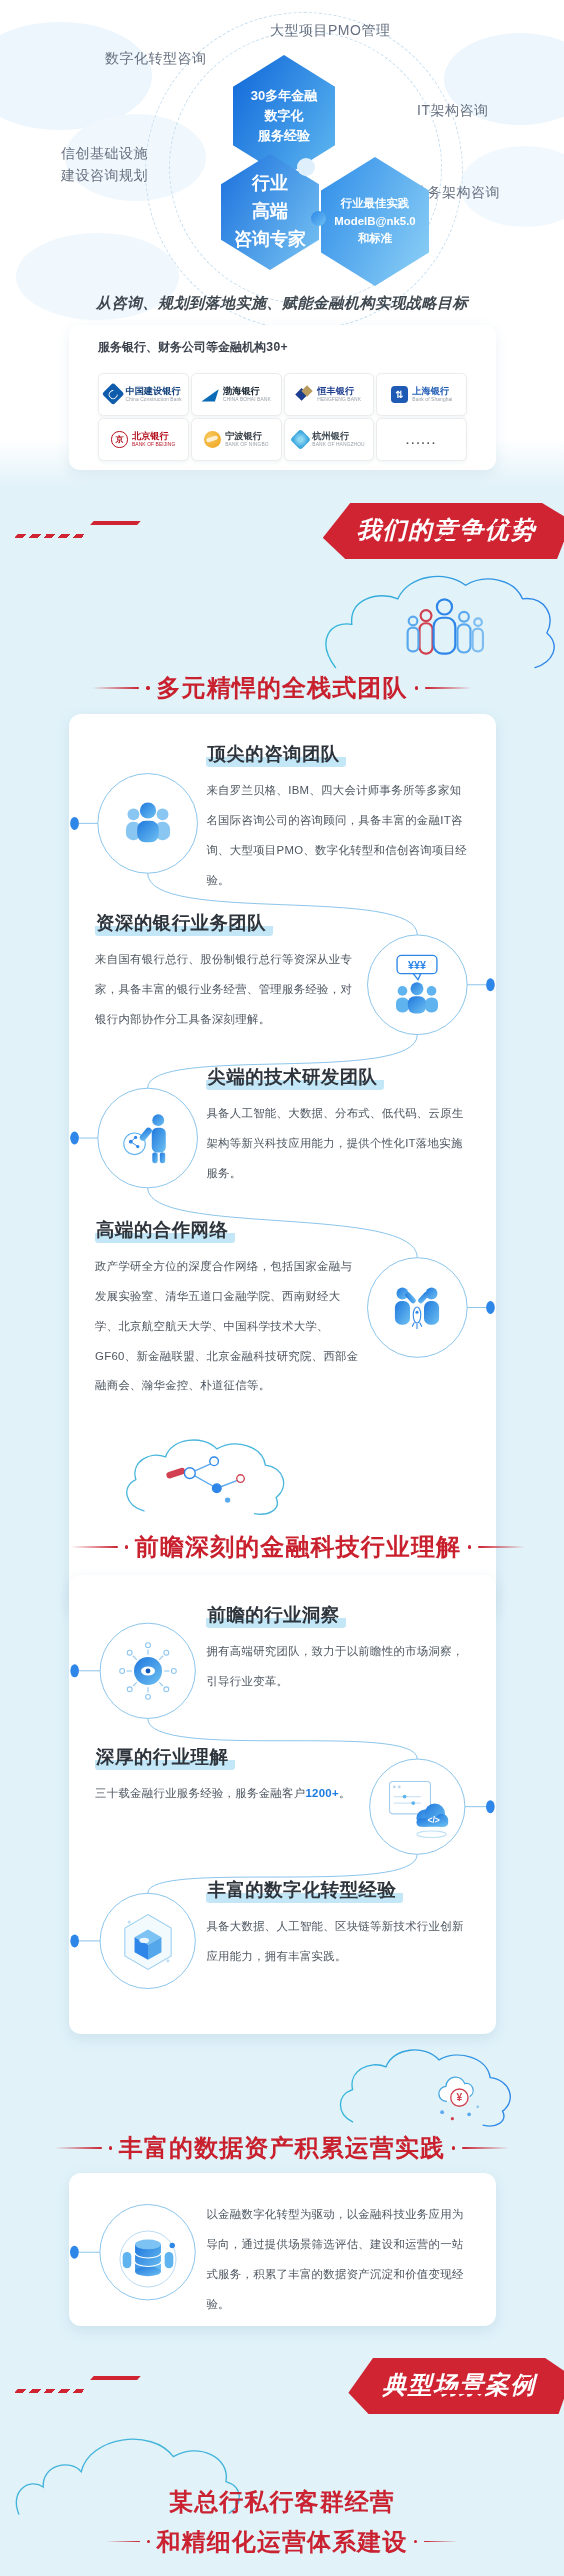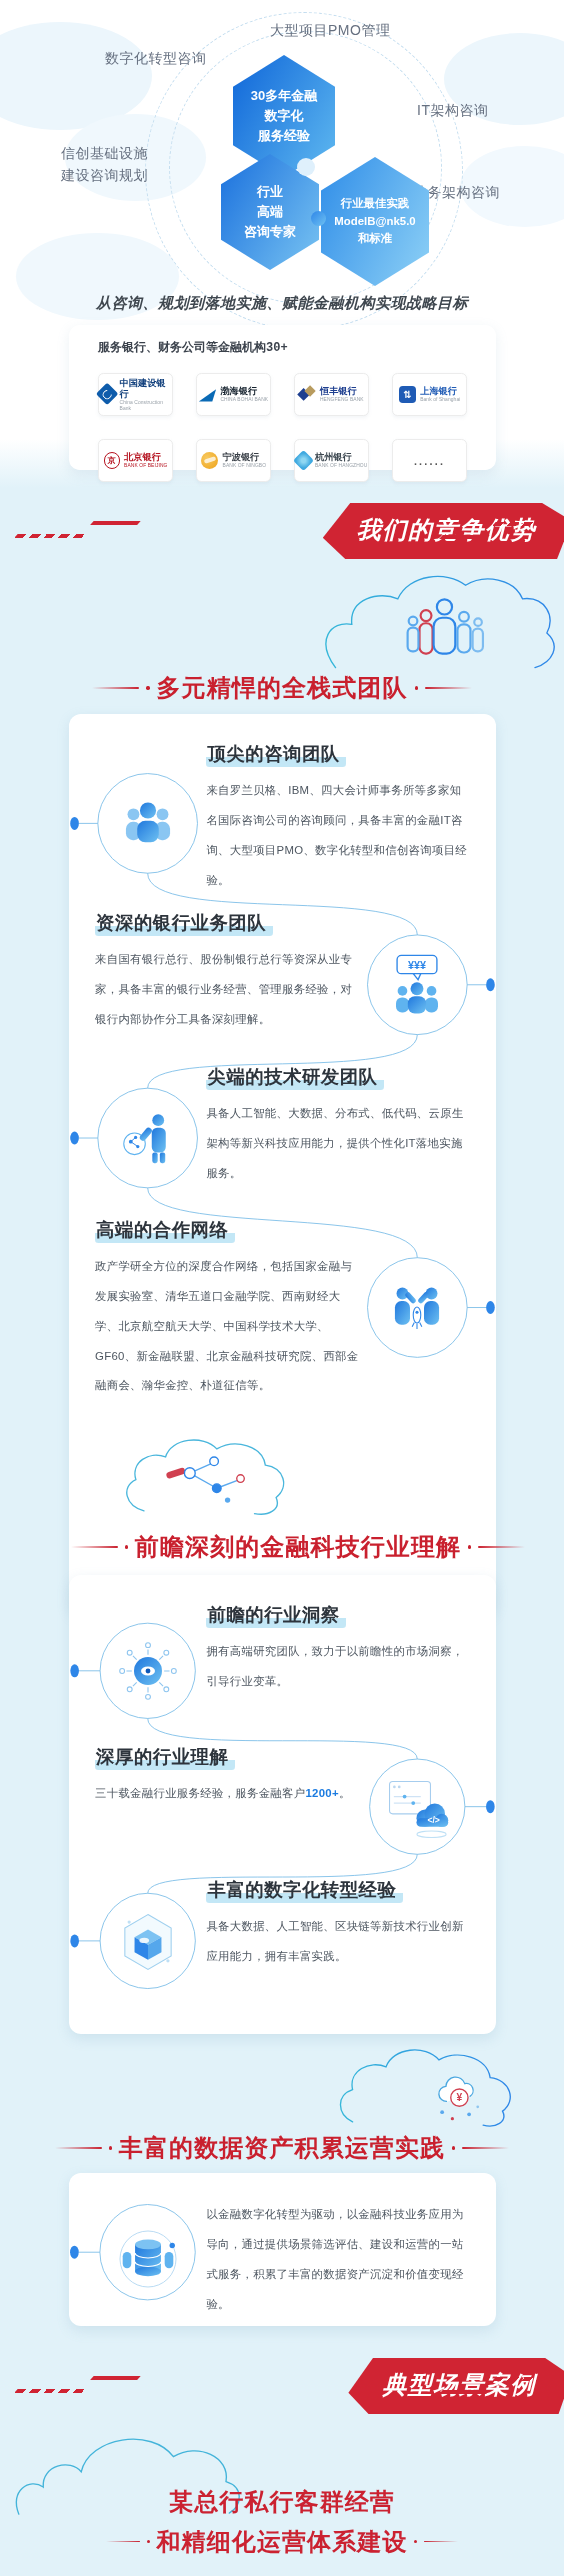--- a/index.html
+++ b/index.html
@@ -8,29 +8,29 @@
         background:linear-gradient(180deg,#ffffff 0px,#ffffff 439px,#e1f2f9 488px,#e1f2f9 100%);}
   
   .hero{position:absolute;left:0;top:0;width:564px;height:332px;overflow:hidden;}
   .blob{position:absolute;border-radius:50%;}
   .dash-circle{position:absolute;border:0.8px dashed #c3ddef;border-radius:50%;}
   .hero-label{position:absolute;color:#667080;font-size:14px;letter-spacing:0.5px;}
   .hero-label.two{line-height:1.55;}
   .hex{position:absolute;color:#fff;font-weight:700;display:flex;flex-direction:column;align-items:center;justify-content:center;text-align:center;
        clip-path:polygon(50% 0,100% 26%,100% 74%,50% 100%,0 74%,0 26%);line-height:1.55;}
   .hex-top{left:233px;top:55px;width:102px;height:122px;background:linear-gradient(120deg,#0f66d9,#5fb9f0);font-size:13px;}
-  .hex-left{left:221px;top:154px;width:98px;height:116px;background:linear-gradient(120deg,#1a70dd,#79c4f2);font-size:13px;}
+  .hex-left{left:221px;top:154px;width:98px;height:116px;background:linear-gradient(120deg,#1a70dd,#79c4f2);font-size:18px;}
   .hex-right{left:321px;top:157px;width:108px;height:129px;background:linear-gradient(115deg,#2f8de8,#8ed1f6);font-size:11.4px;}
   .knob{position:absolute;border-radius:50%;}
   .tagline{position:absolute;left:0;top:294px;width:100%;text-align:center;color:#3f474f;font-size:15px;font-weight:600;letter-spacing:0.5px;font-style:italic;}
   
   .clients{position:absolute;left:69px;top:325px;width:427px;height:145px;background:#fff;border-radius:10.8px;
            box-shadow:0 4.3px 13px rgba(110,155,185,.14);padding:14px 29px;box-sizing:border-box;}
   .clients-title{font-size:12px;font-weight:600;color:#3b424c;margin:0 0 12px 0;font-family:Liberation Mono, monospace;}
-  .bank-grid{display:grid;grid-template-columns:repeat(4,1fr);gap:23px;margin-top:17px;}
+  .bank-grid{display:grid;grid-template-columns:repeat(4,1fr);gap:2px;margin-top:17px;}
   .bank-tile{height:41px;border:0.5px solid #ececec;border-radius:5.4px;background:#fff;display:flex;align-items:center;justify-content:center;gap:4.3px;
              box-shadow:0 1.1px 3.3px rgba(150,170,190,.10);}
   .bank-txt{display:flex;flex-direction:column;line-height:1.2;}
   .bank-zh{font-size:9.2px;font-weight:700;color:#2f3944;}
   .bank-en{font-size:4.9px;color:#98a0a8;letter-spacing:0.1px;}
   .t-ccb .bank-zh{color:#14427e;} .t-bohai .bank-zh{color:#13202c;} .t-hf .bank-zh{color:#1d3e8f;}
   .t-sh .bank-zh{color:#1f5bb5;} .t-bj .bank-zh,.t-bj .bank-en{color:#b5121f;} .t-nb .bank-zh{color:#3a4048;}
   .t-hz .bank-zh{color:#3c4750;}
   .mark{flex:0 0 auto;display:inline-block;position:relative;}
   .mark-ccb{width:16.3px;height:16.3px;background:#0e5cab;transform:rotate(45deg);border-radius:2.7px;}

